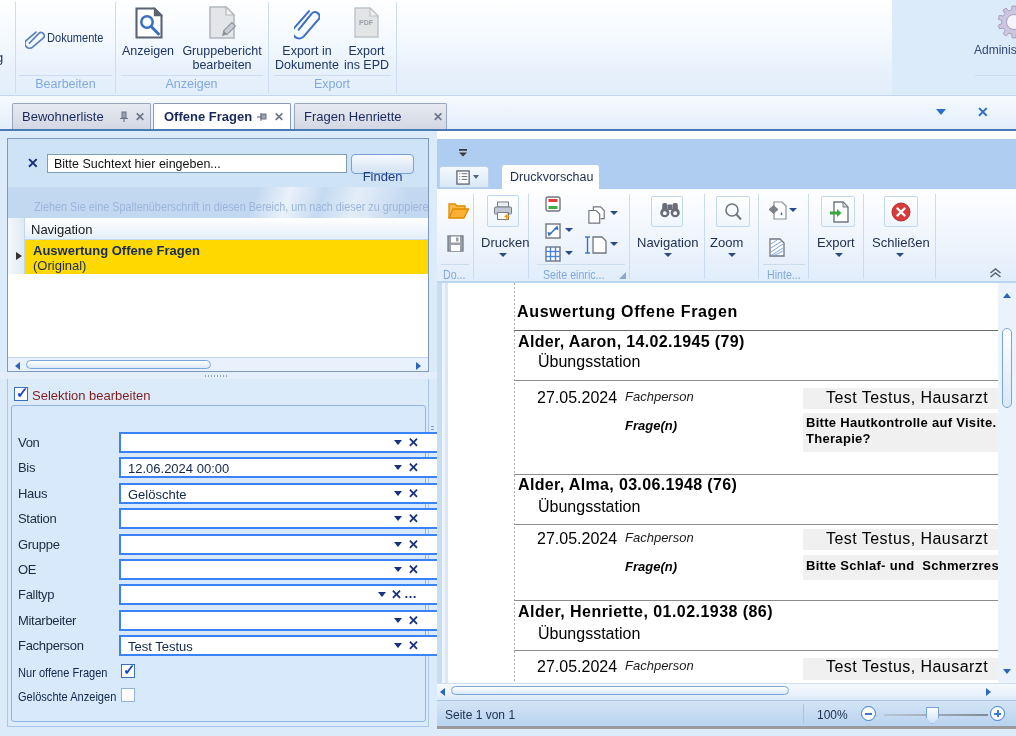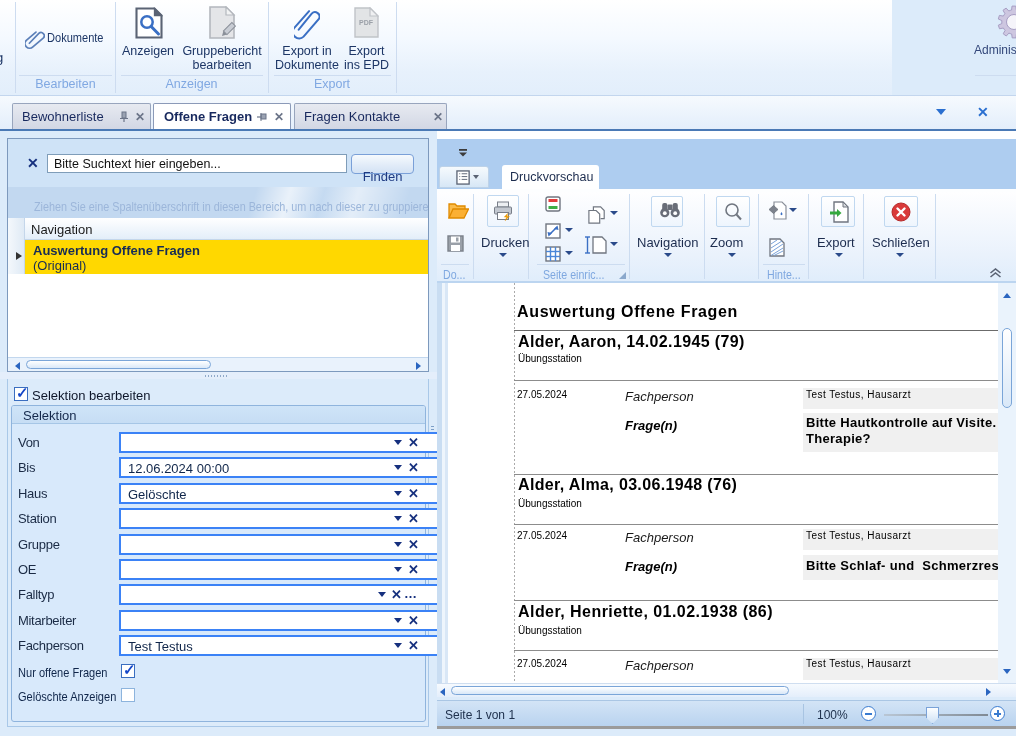--- a/index.html
+++ b/index.html
@@ -67,21 +67,21 @@
 .rpsep { position:absolute; top:2px; height:85px; width:1px; background:#ccdcf0; }
 .rpbox { position:absolute; border:1px solid #c0d8f0; border-radius:2px; background:linear-gradient(#ffffff,#eef5fd); }
 .rplabel { position:absolute; color:#7fa8e0; font-size:12.5px; line-height:12px; transform:scaleX(0.85); transform-origin:left; }
 .rpbtntext { position:absolute; color:#1c2c4e; text-align:left; }
 .dropArr { position:absolute; width:0; height:0; border-left:4px solid transparent; border-right:4px solid transparent; border-top:4px solid #2a4a8a; }
 
 
 #docarea { left:0; top:152px; width:579px; height:400px; background:linear-gradient(90deg,#c9ddf2 0 5px,#eef5fc 5px 8px,#d9e7f6 8px 11px,#ffffff 11px); overflow:hidden; }
 #page { left:11px; top:0; width:550px; height:400px; background:#ffffff; }
 .doc-name { position:absolute; font-weight:bold; font-size:16px; letter-spacing:0.2px; color:#000; white-space:nowrap; }
-.doc-small { position:absolute; font-size:10px; color:#000; white-space:nowrap; } .tt { letter-spacing:0.45px; }
+.doc-small { position:absolute; font-size:16px; color:#000; white-space:nowrap;margin-left:20px; } .tt { letter-spacing:0.45px; }
 .doc-hr { position:absolute; height:1px; background:#8c8c8c; }
 .gray { position:absolute; background:#f0f0f0; }
 .fach { position:absolute; font-style:italic; font-size:13px; color:#1a1a1a; }
 .frage { position:absolute; font-style:italic; font-weight:bold; font-size:13px; color:#000; }
 .banswer { position:absolute; font-weight:bold; font-size:13px; letter-spacing:0.3px; color:#000; white-space:nowrap; }
 
 #vscroll { left:561px; top:152px; width:18px; height:400px; background:#eaf3fc; }
 #hscroll { left:0; top:552px; width:579px; height:14px; background:linear-gradient(#f6fafe,#e4eefb); border-top:1px solid #cfdef0; }
 #statusbar { left:0; top:569px; width:579px; height:26px; background:linear-gradient(#d3e4f6,#b9d3ef); border-top:1px solid #aac6e4; color:#20324e; }
 #statusline { left:0; top:595px; width:579px; height:3px; background:#9b9b9b; }
@@ -164,21 +164,21 @@
     <svg class="abs" style="left:103px; top:8px;" width="11" height="10" viewBox="0 0 11 10">
         <g stroke="#6b7488" fill="#9aa2b2">
           <rect x="4" y="2" width="5" height="5"></rect>
           <line x1="4" y1="1" x2="4" y2="9"></line>
           <line x1="0" y1="5" x2="4" y2="5" stroke-width="1.2"></line>
         </g>
       </svg>
     <span class="abs tabx" style="left:120px; top:6px;">✕</span>
   </div>
   <div class="abs tab inactive" style="left:294px; width:153px;">
-    <span class="abs" style="left:9px; top:5px;">Fragen Kontakte</span>
+    <span class="abs" style="left:9px; top:5px;">Fragen Henriette</span>
     <span class="abs tabx" style="left:138px; top:6px;">✕</span>
   </div>
   <div class="abs" style="left:936px; top:109px; width:0; height:0; border-left:5px solid transparent; border-right:5px solid transparent; border-top:6px solid #2a6fd0;"></div>
   <span class="abs" style="left:977px; top:104px; color:#2a6fd0; font-weight:bold; font-size:14px;">✕</span>
   <div class="abs" id="tabline"></div>
 
   <div class="abs" id="leftpanel">
     <div class="abs" id="searchband"></div>
     <span class="abs" style="left:19px; top:16px; color:#16307e; font-weight:bold; font-size:14px;">✕</span>
     <div class="abs" style="left:39px; top:15px; width:300px; height:19px; background:#fff; border:1px solid #7f9db9; color:#111; font-size:12.5px; padding:2px 0 0 6px;">Bitte Suchtext hier eingeben...</div>
@@ -207,25 +207,22 @@
   <div class="abs" id="hsplit">
     <div class="abs" style="left:205px; top:3px; width:22px; height:2px; background-image:repeating-linear-gradient(90deg,#8fa9c9 0 1px,transparent 1px 3px);"></div>
   </div>
 
   <div class="abs" style="left:431px; top:426px; width:3px; height:13px; background-image:repeating-linear-gradient(#7d9fc8 0 1px, transparent 1px 3px);"></div>
 
   <div class="abs" id="selpanel">
     <div class="cb" style="left:6px; top:8px; border:1px solid #3a6ec0;">
         <span class="check">✓</span>
       </div>
-    <span class="abs" style="left:24px; top:9px; color:#0f172a;">Selektion bearbeiten</span>
+    <span class="abs" style="left:24px; top:9px; color:#7f1d1d;">Selektion bearbeiten</span>
     <div class="abs" id="selbox">
-      <div class="abs" id="selhdr">
-          <span class="abs" style="left:11px; top:2px;">Selektion</span>
-        </div>
     <span class="abs frow-label" style="left: 6px; top: 29px; letter-spacing: -0.3px;">Von</span>
         <div class="abs finput" style="top: 26px;"></div>
         <div class="fdrop" style="top: 34px; left: 382px;"></div>
         <span class="fx" style="top: 32px; left: 396px; font-size: 13px;">✕</span>
         <span class="abs frow-label" style="left: 6px; top: 54.4px; letter-spacing: -0.3px;">Bis</span>
         <div class="abs finput" style="top: 51.4px; padding-left: 7px; padding-top: 2px;">12.06.2024 00:00</div>
         <div class="fdrop" style="top: 59.4px; left: 382px;"></div>
         <span class="fx" style="top: 57.4px; left: 396px; font-size: 13px;">✕</span>
         <span class="abs frow-label" style="left: 6px; top: 79.8px; letter-spacing: -0.3px;">Haus</span>
         <div class="abs finput" style="top: 76.8px; padding-left: 7px; padding-top: 2px;">Gelöschte</div>

